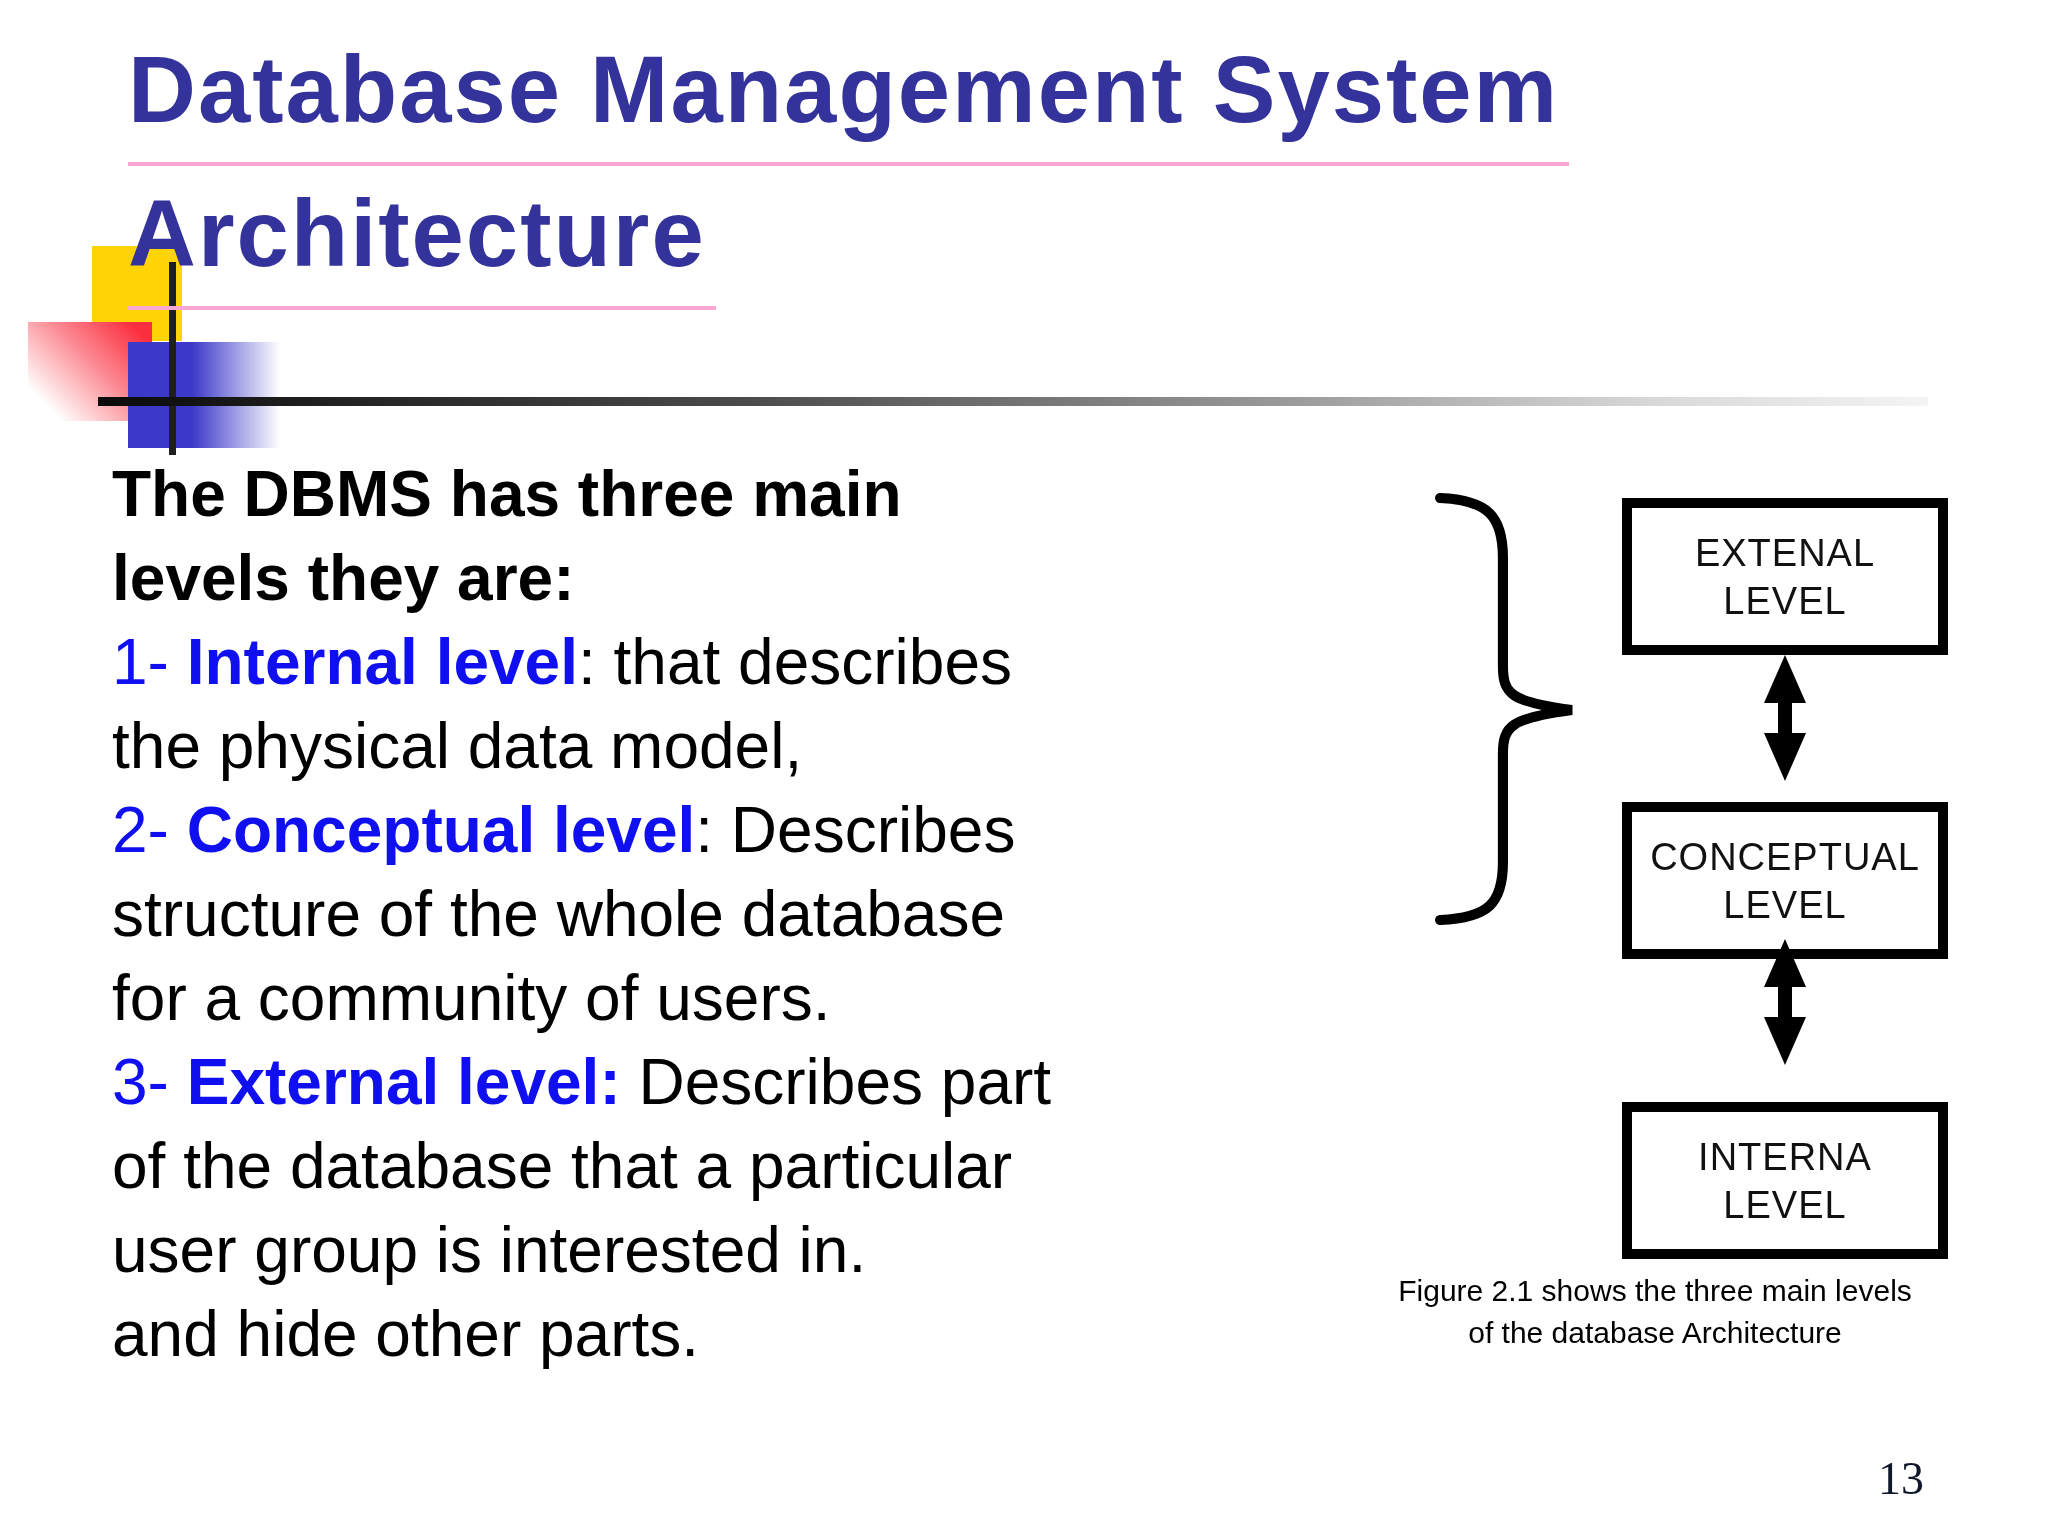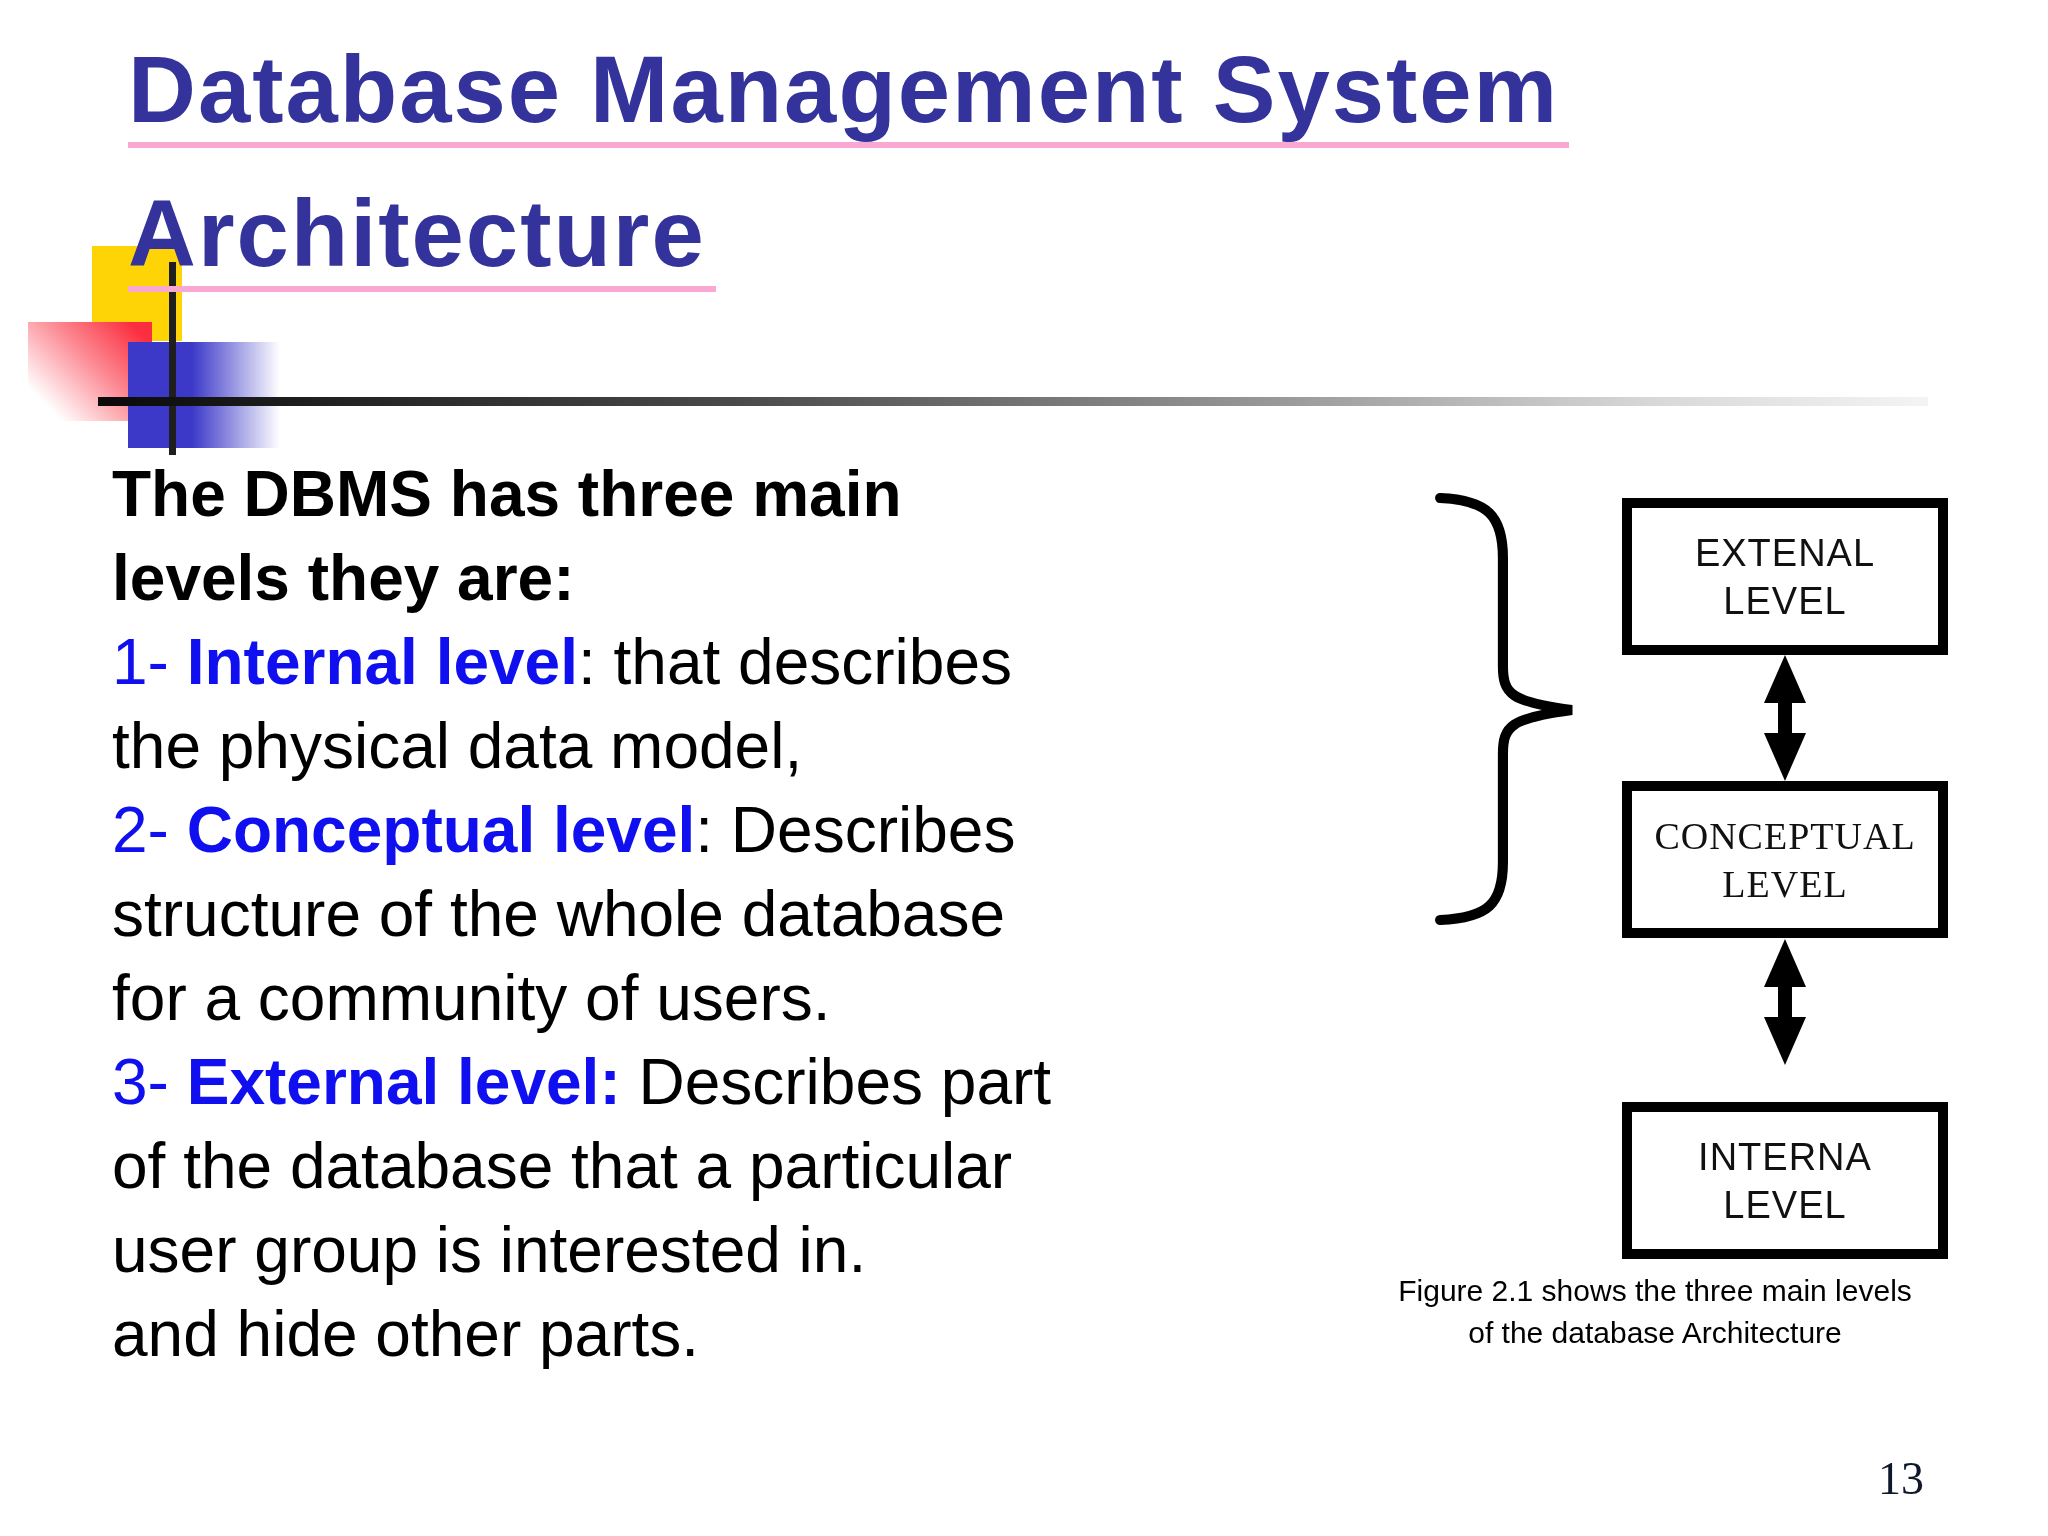--- a/index.html
+++ b/index.html
@@ -22,22 +22,22 @@
   .hrule{position:absolute;left:98px;top:397px;width:1830px;height:9px;
     background:linear-gradient(to right,#0a0a0a 0%,#4a4a4a 35%,#9a9a9a 65%,#d8d8d8 85%,#f4f4f4 100%);}
 
   
   .title-line{
     position:absolute;left:128px;
     display:inline-block;
     font-size:94px;font-weight:bold;letter-spacing:2px;
     line-height:0.98;
     color:#33339b;
-    border-bottom:6px solid #f9a8d4;
-    padding-bottom:6px;padding-right:10px;
+    border-bottom:4px solid #f9a8d4;
+    padding-bottom:26px;padding-right:10px;
     white-space:nowrap;
     z-index:3;
   }
   .title-line1{top:44px;}
   .title-line2{top:188px;}
 
   
   .body-text{
     position:absolute;left:112px;top:452px;width:1120px;
     font-size:64px;color:#000000;
@@ -51,21 +51,21 @@
   .dbox{
     position:absolute;
     display:flex;flex-direction:column;align-items:center;justify-content:center;
     background:#ffffff;color:#111111;
     text-align:center;
     font-size:38px;line-height:48px;letter-spacing:1px;
   }
   .user-view{left:1173px;top:423px;width:247px;height:155px;border:9px solid #000000;}
   .lvl{left:1622px;width:326px;height:157px;border:10px solid #000000;box-sizing:border-box;}
   .lvl-external{top:498px;}
-  .lvl-conceptual{top:781px;font-family:Liberation Serif, serif;}
+  .lvl-conceptual{top:802px;}
   .lvl-internal{top:1102px;text-align:center;}
 
   .brace{position:absolute;left:1432px;top:488px;width:152px;height:440px;}
   .arrow{position:absolute;left:1745px;width:80px;height:130px;}
   .arrow1{top:653px;}
   .arrow2{top:937px;}
 
   .caption{
     position:absolute;left:1330px;top:1270px;width:650px;
     text-align:center;font-size:30px;line-height:42px;color:#000000;

